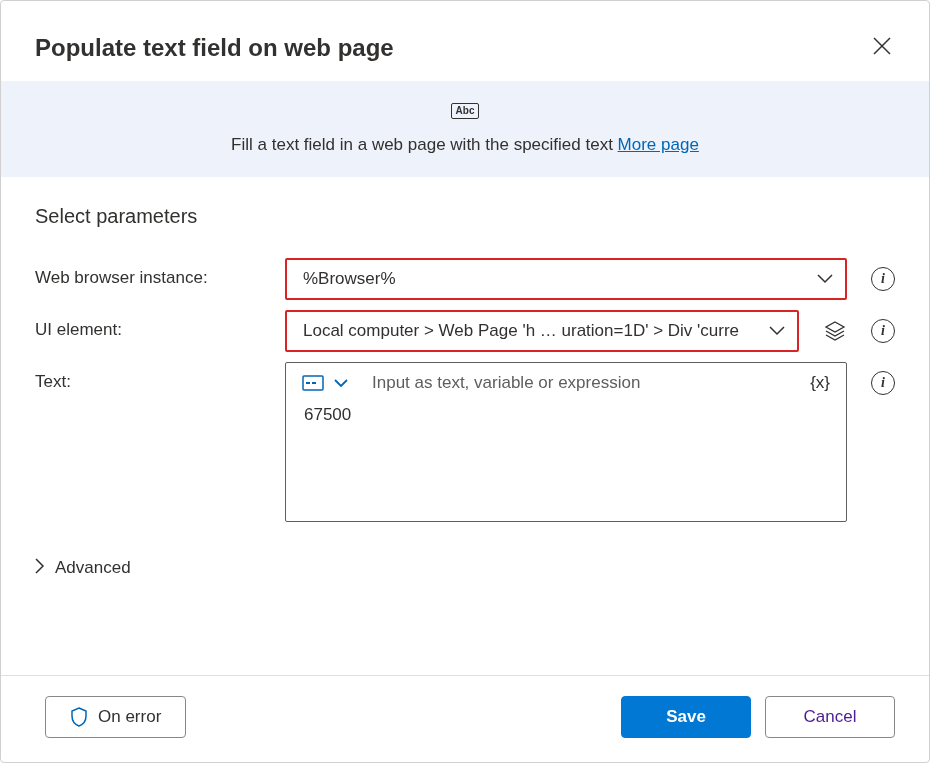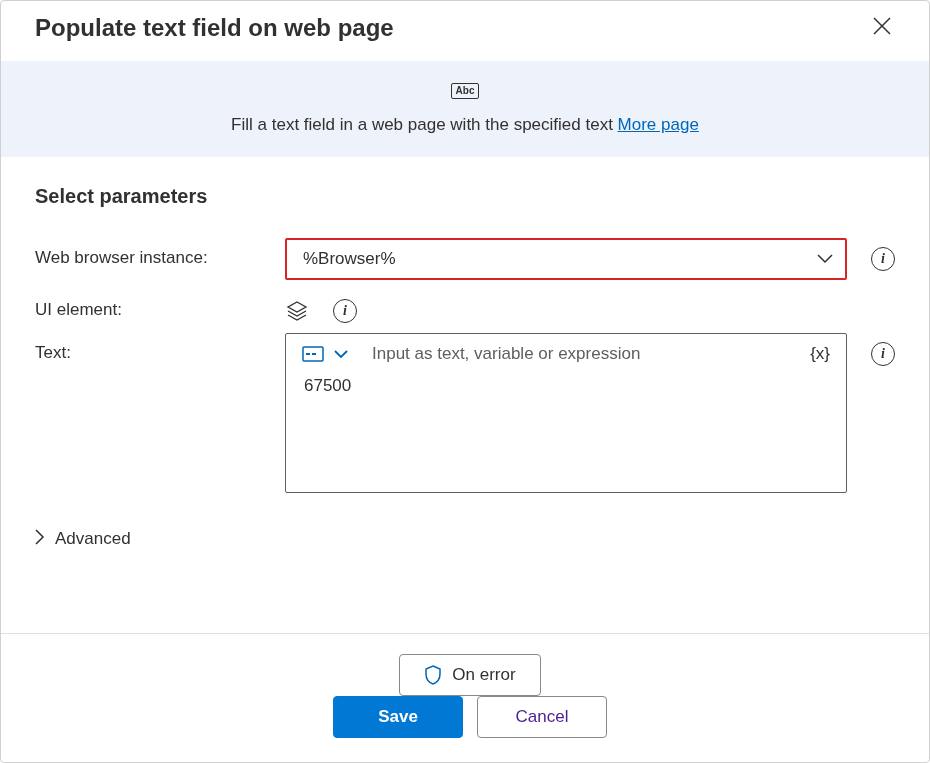--- a/index.html
+++ b/index.html
@@ -13,21 +13,21 @@
     border: 1px solid #d0d0d0;
     border-radius: 4px;
     display: flex;
     flex-direction: column;
     overflow: hidden;
   }
   .header {
     display: flex;
     align-items: center;
     justify-content: space-between;
-    padding: 12px 34px 18px 34px;
+    padding: 32px 34px 18px 34px;
   }
   .header h1 {
     font-size: 24px;
     font-weight: 600;
     margin: 0;
     color: #323130;
   }
   .close-btn {
     cursor: pointer;
     padding: 4px;
@@ -55,21 +55,21 @@
     color: #0067b8;
     text-decoration: underline;
   }
   .content {
     flex: 1;
     padding: 28px 34px 0 34px;
     overflow: auto;
   }
   .section-title {
     font-size: 20px;
-    font-weight: 700;
+    font-weight: 400;
     margin: 0 0 30px 0;
     color: #323130;
   }
   .param-row {
     display: flex;
     align-items: flex-start;
     margin-bottom: 10px;
   }
   .param-label {
     width: 250px;
@@ -168,21 +168,20 @@
     margin-top: 36px;
     cursor: pointer;
     font-size: 17px;
   }
   .footer {
     border-top: 1px solid #e0e0e0;
     padding: 20px 34px 24px 44px;
     display: flex;
     align-items: center;
     justify-content: space-between;
-    flex-direction: column;
   }
   .btn {
     height: 42px;
     border-radius: 4px;
     font-size: 17px;
     cursor: pointer;
     display: flex;
     align-items: center;
     justify-content: center;
     padding: 0 24px;
@@ -244,20 +243,26 @@
       </div>
       <div class="icon-btn">
         <div class="info-circle">i</div>
       </div>
     </div>
   </div>
 
   <div class="param-row">
     <div class="param-label">UI element:</div>
     <div class="param-control">
+      <div class="dropdown highlight">
+        <span class="dropdown-text">Local computer &gt; Web Page 'h … uration=1D' &gt; Div 'curre</span>
+        <svg width="16" height="10" viewBox="0 0 16 10">
+            <path d="M1 1 L8 8 L15 1" stroke="#323130" stroke-width="1.5" fill="none"></path>
+          </svg>
+      </div>
       <div class="icon-btn">
         <svg width="22" height="22" viewBox="0 0 22 22">
           <path d="M11 2 L20 7 L11 12 L2 7 Z" stroke="#323130" stroke-width="1.3" fill="none"></path>
           <path d="M2 11 L11 16 L20 11" stroke="#323130" stroke-width="1.3" fill="none"></path>
           <path d="M2 15 L11 20 L20 15" stroke="#323130" stroke-width="1.3" fill="none"></path>
         </svg>
       </div>
       <div class="icon-btn">
         <div class="info-circle">i</div>
       </div>

